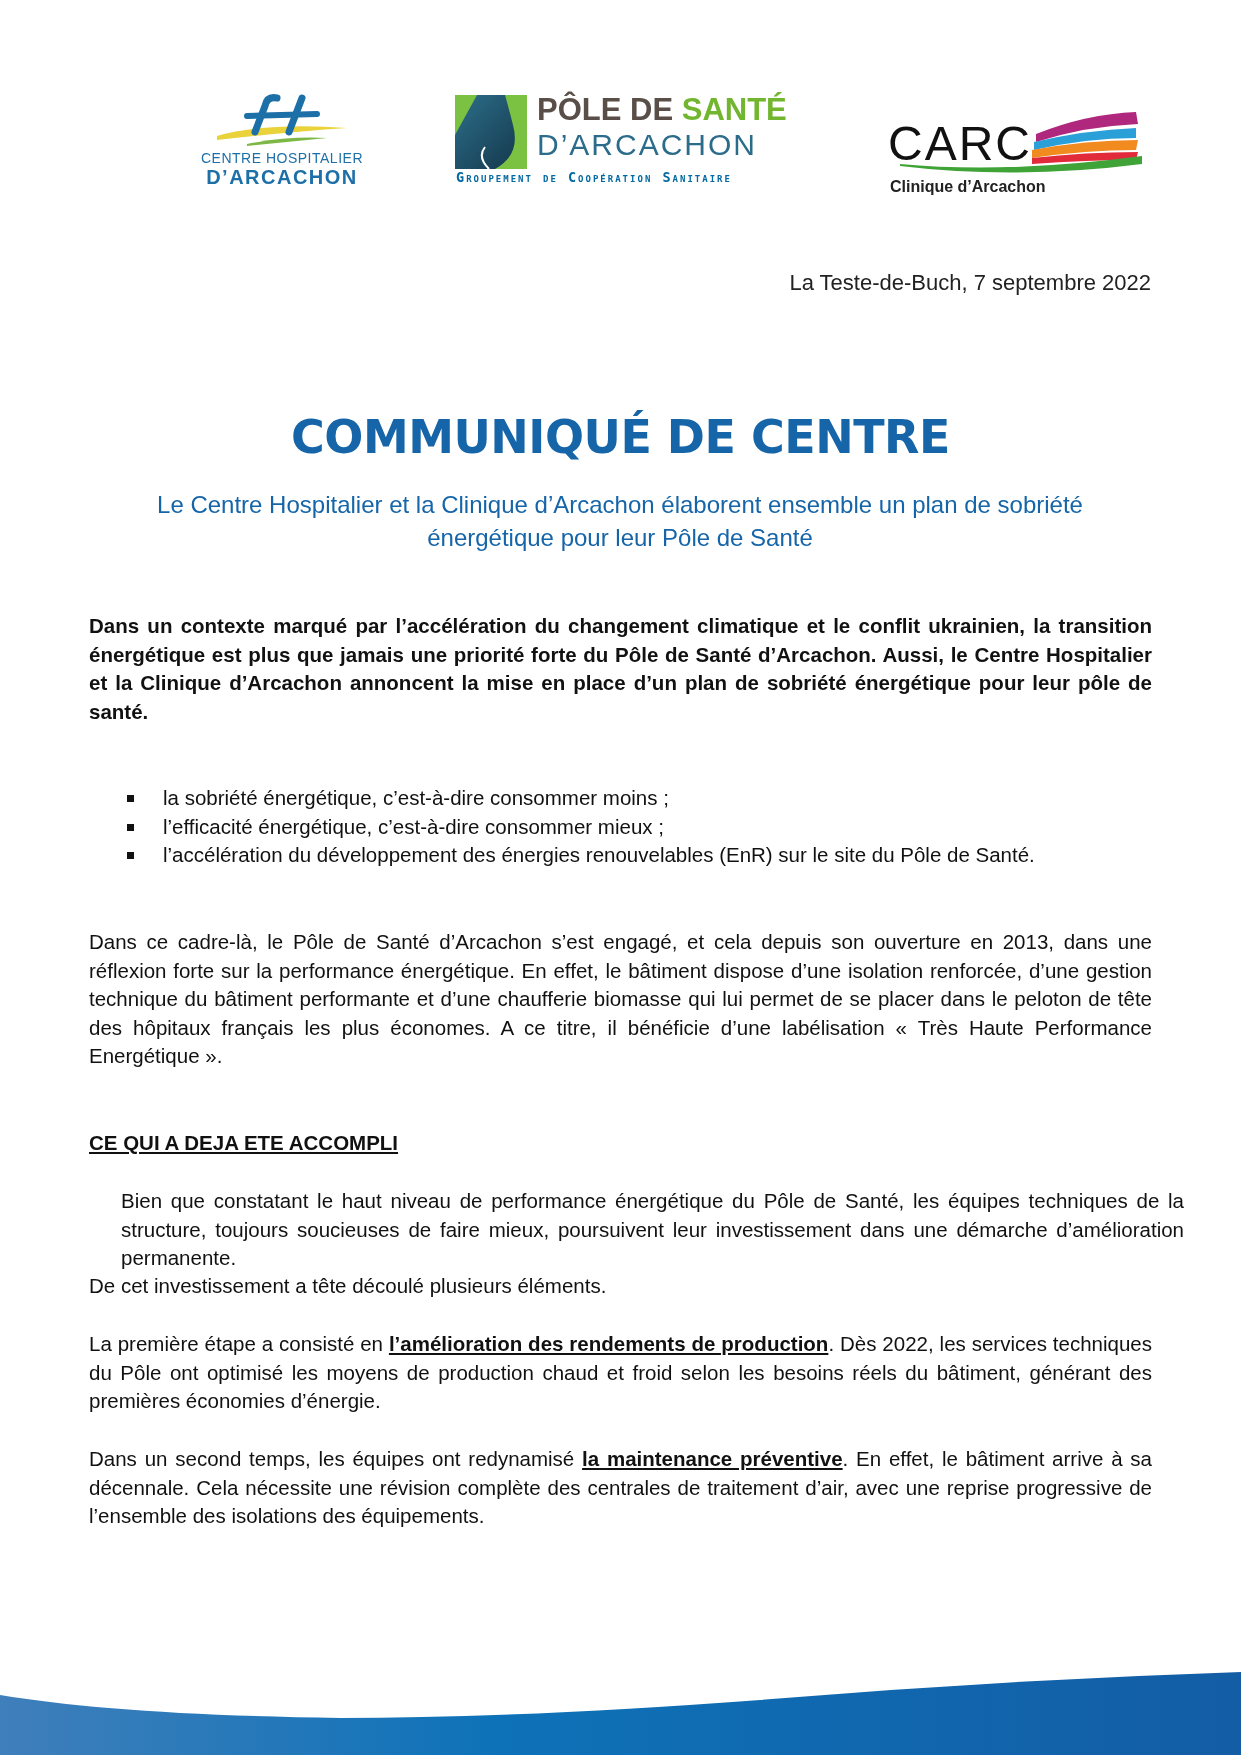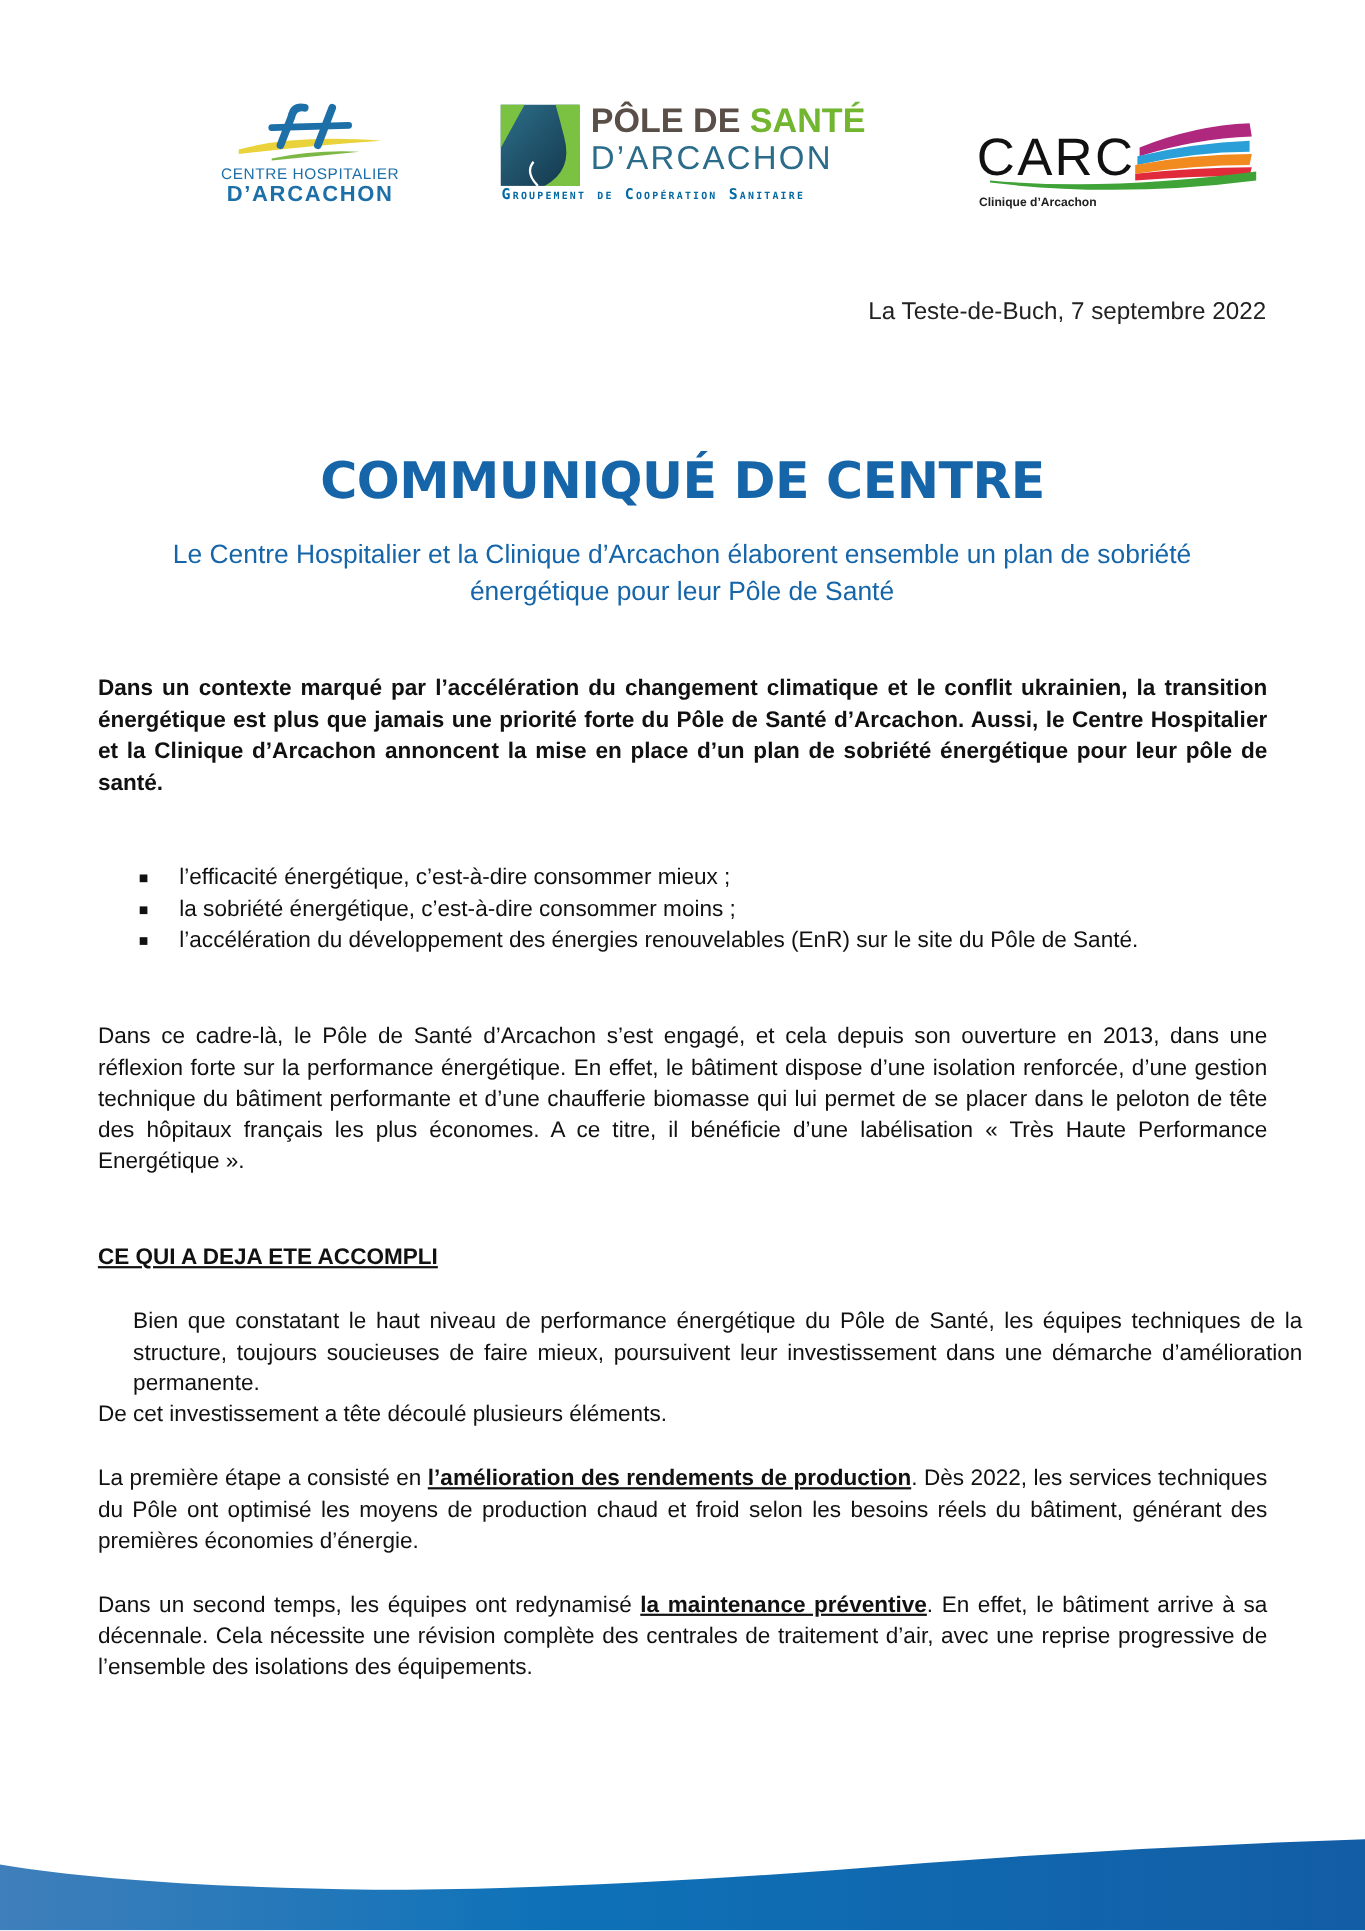--- a/index.html
+++ b/index.html
@@ -16,21 +16,21 @@
 
     .logo-pole { left: 455px; top: 95px; width: 340px; height: 95px; }
     .logo-pole .mark { position: absolute; left: 0; top: 0; width: 72px; height: 74px; }
     .logo-pole .t1 { position: absolute; left: 82px; top: -3px; font-size: 31px; font-weight: bold; color: #5a4f48; white-space: nowrap; }
     .logo-pole .t1 .green { color: #72b62f; }
     .logo-pole .t2 { position: absolute; left: 82px; top: 33px; font-size: 30px; color: #2b6c8a; letter-spacing: 2px; white-space: nowrap; }
     .logo-pole .t3 { position: absolute; left: 1px; top: 74px; font-size: 13.5px; color: #0369a1; letter-spacing: 2px; font-family: "DejaVu Sans Mono", monospace; font-weight: bold; white-space: nowrap; }
 
     .logo-carc { left: 886px; top: 108px; width: 260px; height: 90px; }
     .logo-carc .name { position: absolute; left: 2px; top: 8px; font-size: 48px; color: #111; letter-spacing: 2px; font-weight: normal; }
-    .logo-carc .sub { position: absolute; left: 4px; top: 70px; font-size: 11px; color: #222; font-weight: bold; }
+    .logo-carc .sub { position: absolute; left: 4px; top: 70px; font-size: 16px; color: #222; font-weight: bold; }
     .logo-carc svg { position: absolute; left: 0; top: 0; }
 
     
     .date { position: absolute; right: 90px; top: 270px; font-size: 22px; color: #222; }
 
     
     .title { position: absolute; left: 0; width: 1241px; top: 410px; text-align: center;
              font-family: "DejaVu Sans", sans-serif; font-weight: bold; font-size: 46px;
              color: #1565a8; letter-spacing: -0.5px; }
     .subtitle { position: absolute; left: 120px; width: 1000px; top: 488px; text-align: center;
@@ -107,22 +107,22 @@
 
   <div class="title">COMMUNIQUÉ DE CENTRE</div>
   <div class="subtitle">Le Centre Hospitalier et la Clinique d’Arcachon élaborent ensemble un plan de sobriété énergétique pour leur Pôle de Santé</div>
 
   <div class="body lead">
     <p class="p">Dans un contexte marqué par l’accélération du changement climatique et le conflit ukrainien, la transition énergétique est plus que jamais une priorité forte du Pôle de Santé d’Arcachon. Aussi, le Centre Hospitalier et la Clinique d’Arcachon annoncent la mise en place  d’un plan de sobriété énergétique pour leur pôle de santé.</p>
   </div>
 
   <div class="body axes-list">
     <ul>
+      <li><span class="bullet"></span><span>la sobriété énergétique, c’est-à-dire consommer moins ;</span></li>
       <li><span class="bullet"></span><span>l’efficacité énergétique, c’est-à-dire consommer mieux ;</span></li>
-      <li><span class="bullet"></span><span>la sobriété énergétique, c’est-à-dire consommer moins ;</span></li>
       <li><span class="bullet"></span><span>l’accélération du développement des énergies renouvelables (EnR) sur le site du Pôle de Santé.</span></li>
     </ul>
   </div>
 
   <div class="body context">
     <p class="p">Dans ce cadre-là, le Pôle de Santé d’Arcachon s’est engagé, et cela depuis son ouverture en 2013, dans une réflexion forte sur la performance énergétique. En effet, le bâtiment dispose d’une isolation renforcée, d’une gestion technique du bâtiment performante et d’une chaufferie biomasse qui lui permet de se placer dans le peloton de tête des hôpitaux français les plus économes. A ce titre, il bénéficie d’une labélisation « Très Haute Performance Energétique ».</p>
   </div>
 
   <div class="body section-title">CE QUI A DEJA ETE ACCOMPLI</div>
 

